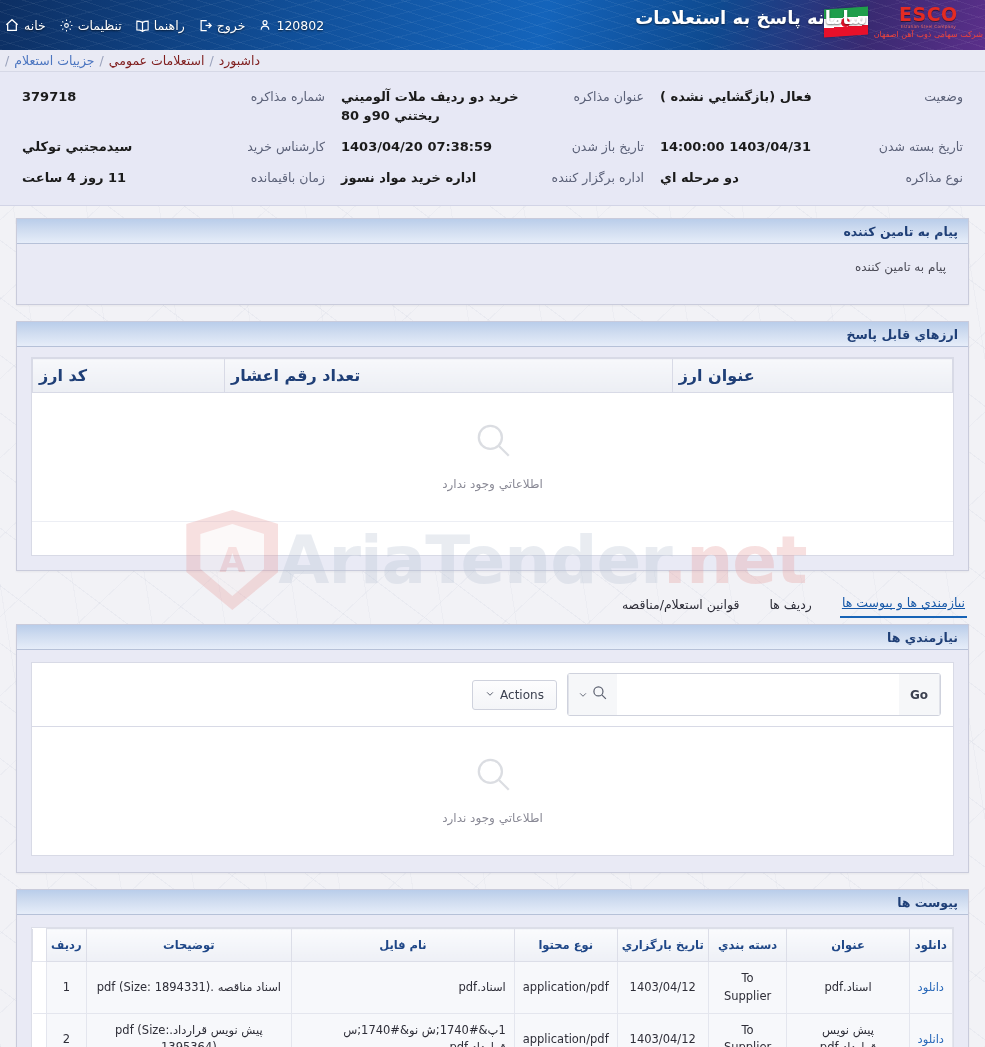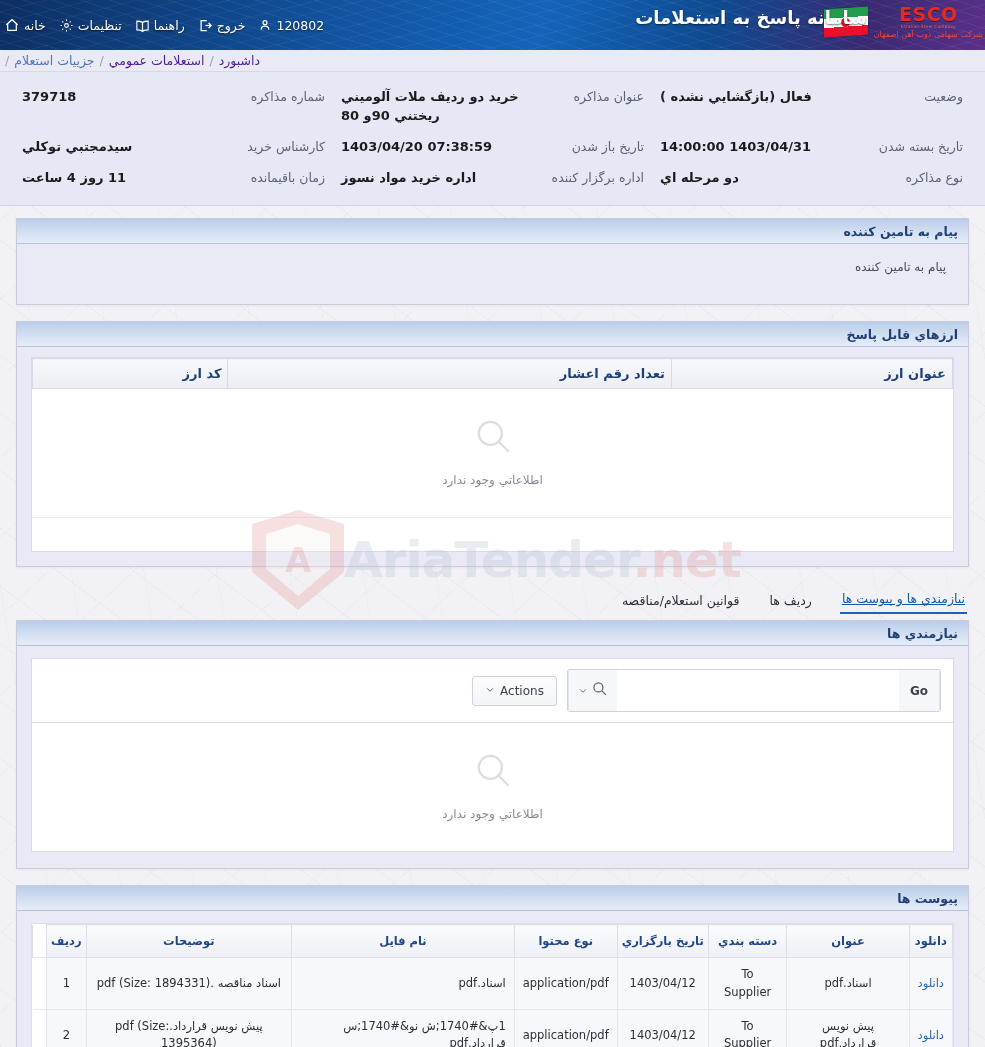--- a/index.html
+++ b/index.html
@@ -88,21 +88,21 @@
   
   .crumbbar {
     height: 22px;
     background: #e9eaf4;
     border-bottom: 1px solid #d6d8e6;
     display: flex; align-items: center; justify-content: flex-end;
     padding: 0 8px 0 0;
     font-size: 12.5px;
     overflow: hidden;
   }
-  .crumb { color: #4c1d95; cursor: pointer; }
+  .crumb { color: #7f1d1d; cursor: pointer; }
   .crumb.last { color: #4b75c0; }
   .crumb-sep { color: #9aa2bb; margin: 0 5px; }
 
   
   .info-panel {
     background: #e7e8f5;
     border-bottom: 1px solid #d2d4e6;
     padding: 10px 14px 12px 14px;
     display: flex;
     flex-direction: column;
@@ -144,22 +144,22 @@
   }
   .card-body { padding: 14px 16px 18px 16px; }
   .msg-text { font-size: 12px; color: #4a4a55; padding: 10px 6px 14px 0; }
 
   
   .tbl-wrap { background: #ffffff; border: 1px solid #d8dae6; }
   table.grid { width: 100%; border-collapse: collapse; }
   table.grid th {
     background: linear-gradient(to bottom, #f7f8fb 0%, #eceef4 100%);
     border: 1px solid #d8dae6;
-    font-size: 13px; font-weight: 700; color: #1f3f77;
-    padding: 7px 6px; text-align: right; white-space: nowrap;
+    font-size: 16px; font-weight: 700; color: #1f3f77;
+    padding: 7px 6px; text-align: left; white-space: nowrap;
   }
   .empty-zone {
     background: #ffffff;
     padding: 26px 0 30px 0;
     display: flex; flex-direction: column; align-items: center; gap: 12px;
   }
   .empty-zone .mag { opacity: .35; }
   .empty-msg { font-size: 12px; color: #8a8a96; }
   .empty-foot { height: 34px; background: #ffffff; border-top: 1px solid #eceef4; }
 
@@ -256,21 +256,21 @@
     clip-path: polygon(50% 0%, 100% 14%, 100% 62%, 50% 100%, 0% 62%, 0% 14%);
     display: flex; align-items: center; justify-content: center;
   }
   .wm-shield-in {
     width: 64px; height: 72px; background: #f6eced;
     clip-path: polygon(50% 0%, 100% 14%, 100% 62%, 50% 100%, 0% 62%, 0% 14%);
     display:flex;align-items:center;justify-content:center;
     font-size: 34px; color: #e79a9a; font-weight: 900;
   }
   .wm-text {
-    font-size: 50px; font-weight: 700; letter-spacing: -1px;
+    font-size: 66px; font-weight: 700; letter-spacing: -1px;
     color: #b7c3d4; direction: ltr; text-align: right;
   }
   .wm-text .red { color: #e79a9a; }
   .page { position: relative; }
 </style>
 </head>
 <body>
 
 <div class="page">
 

